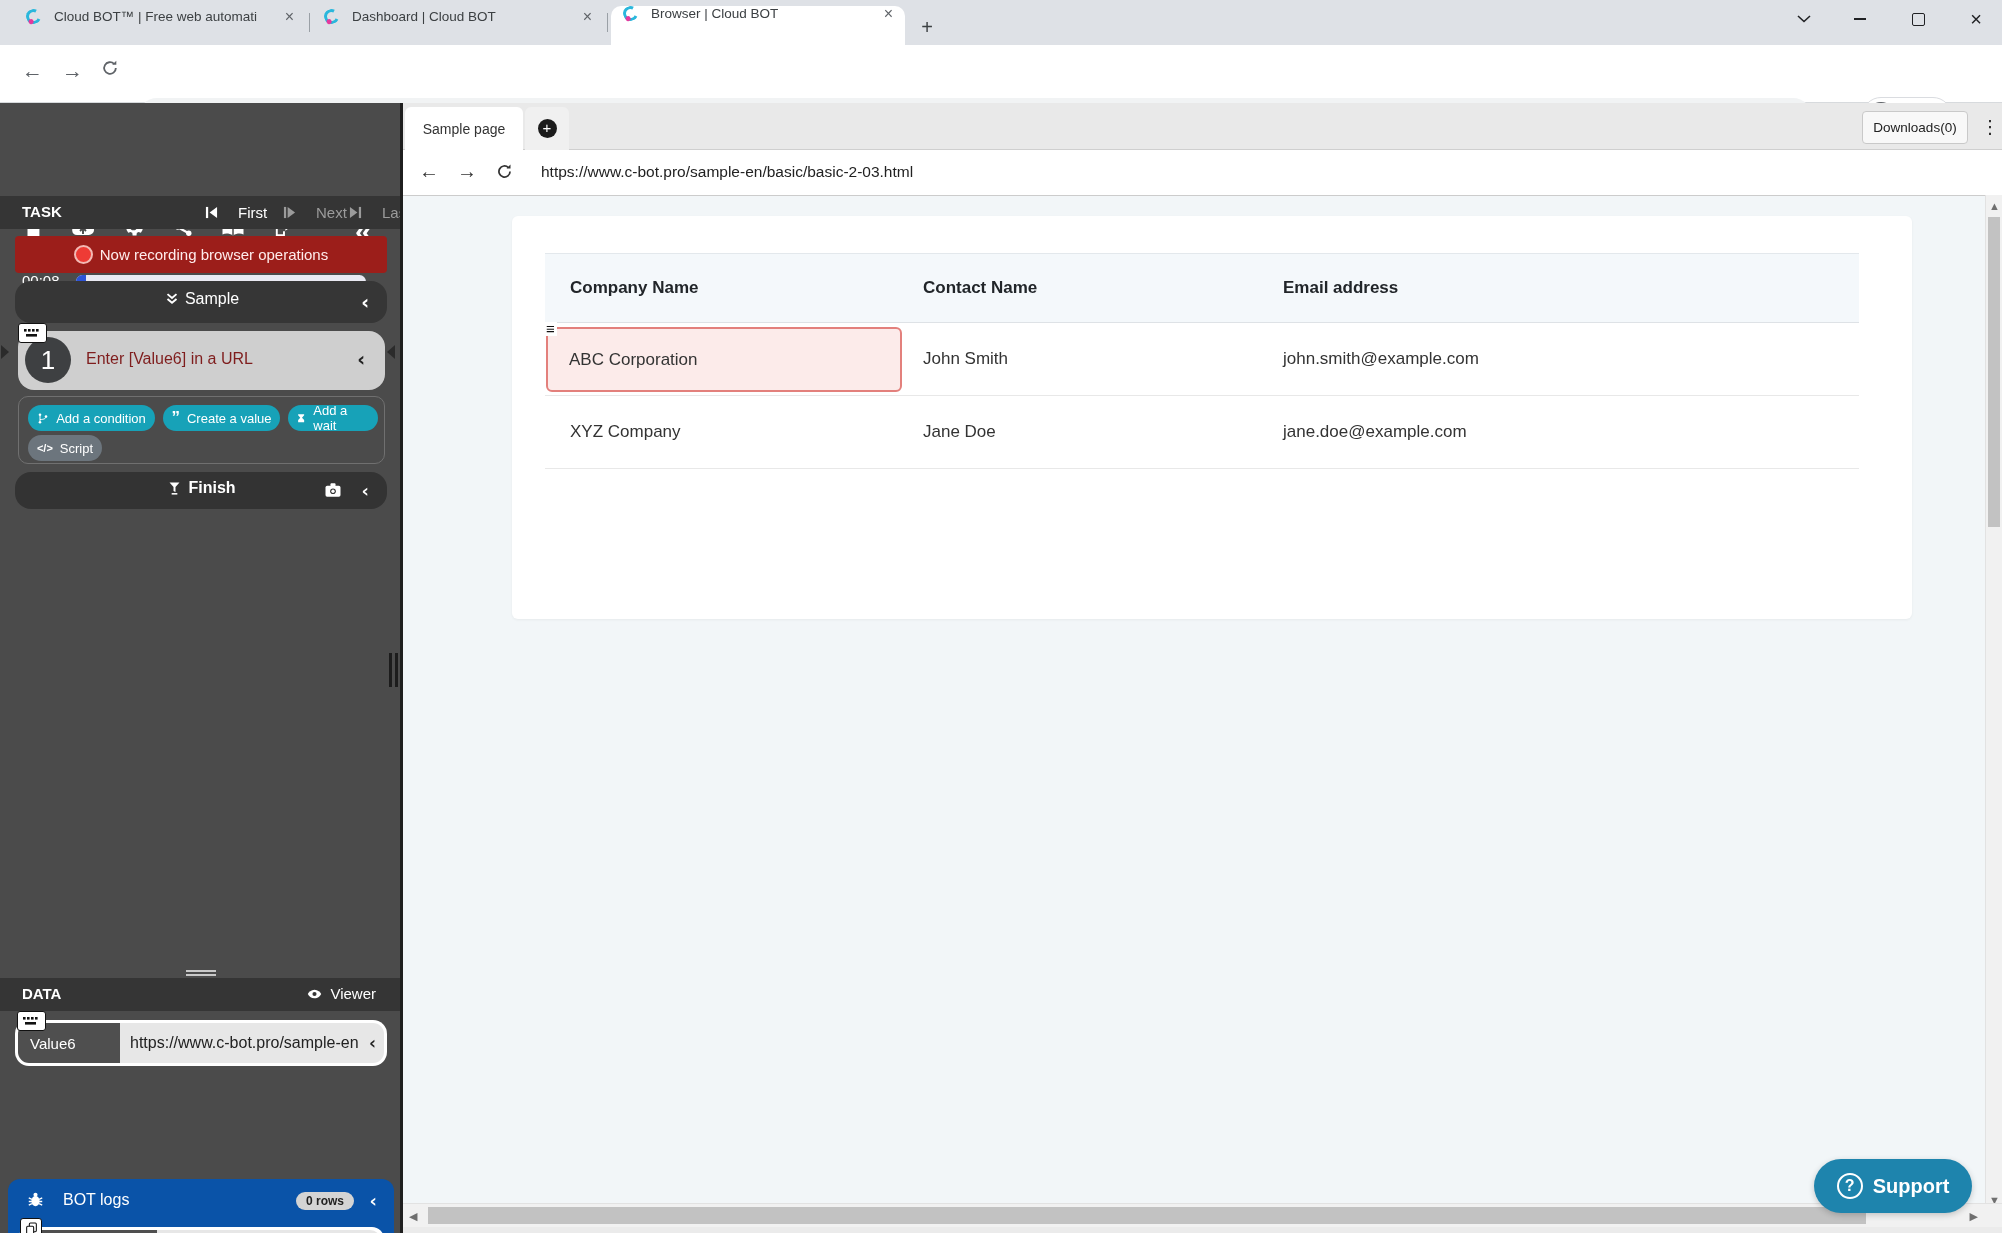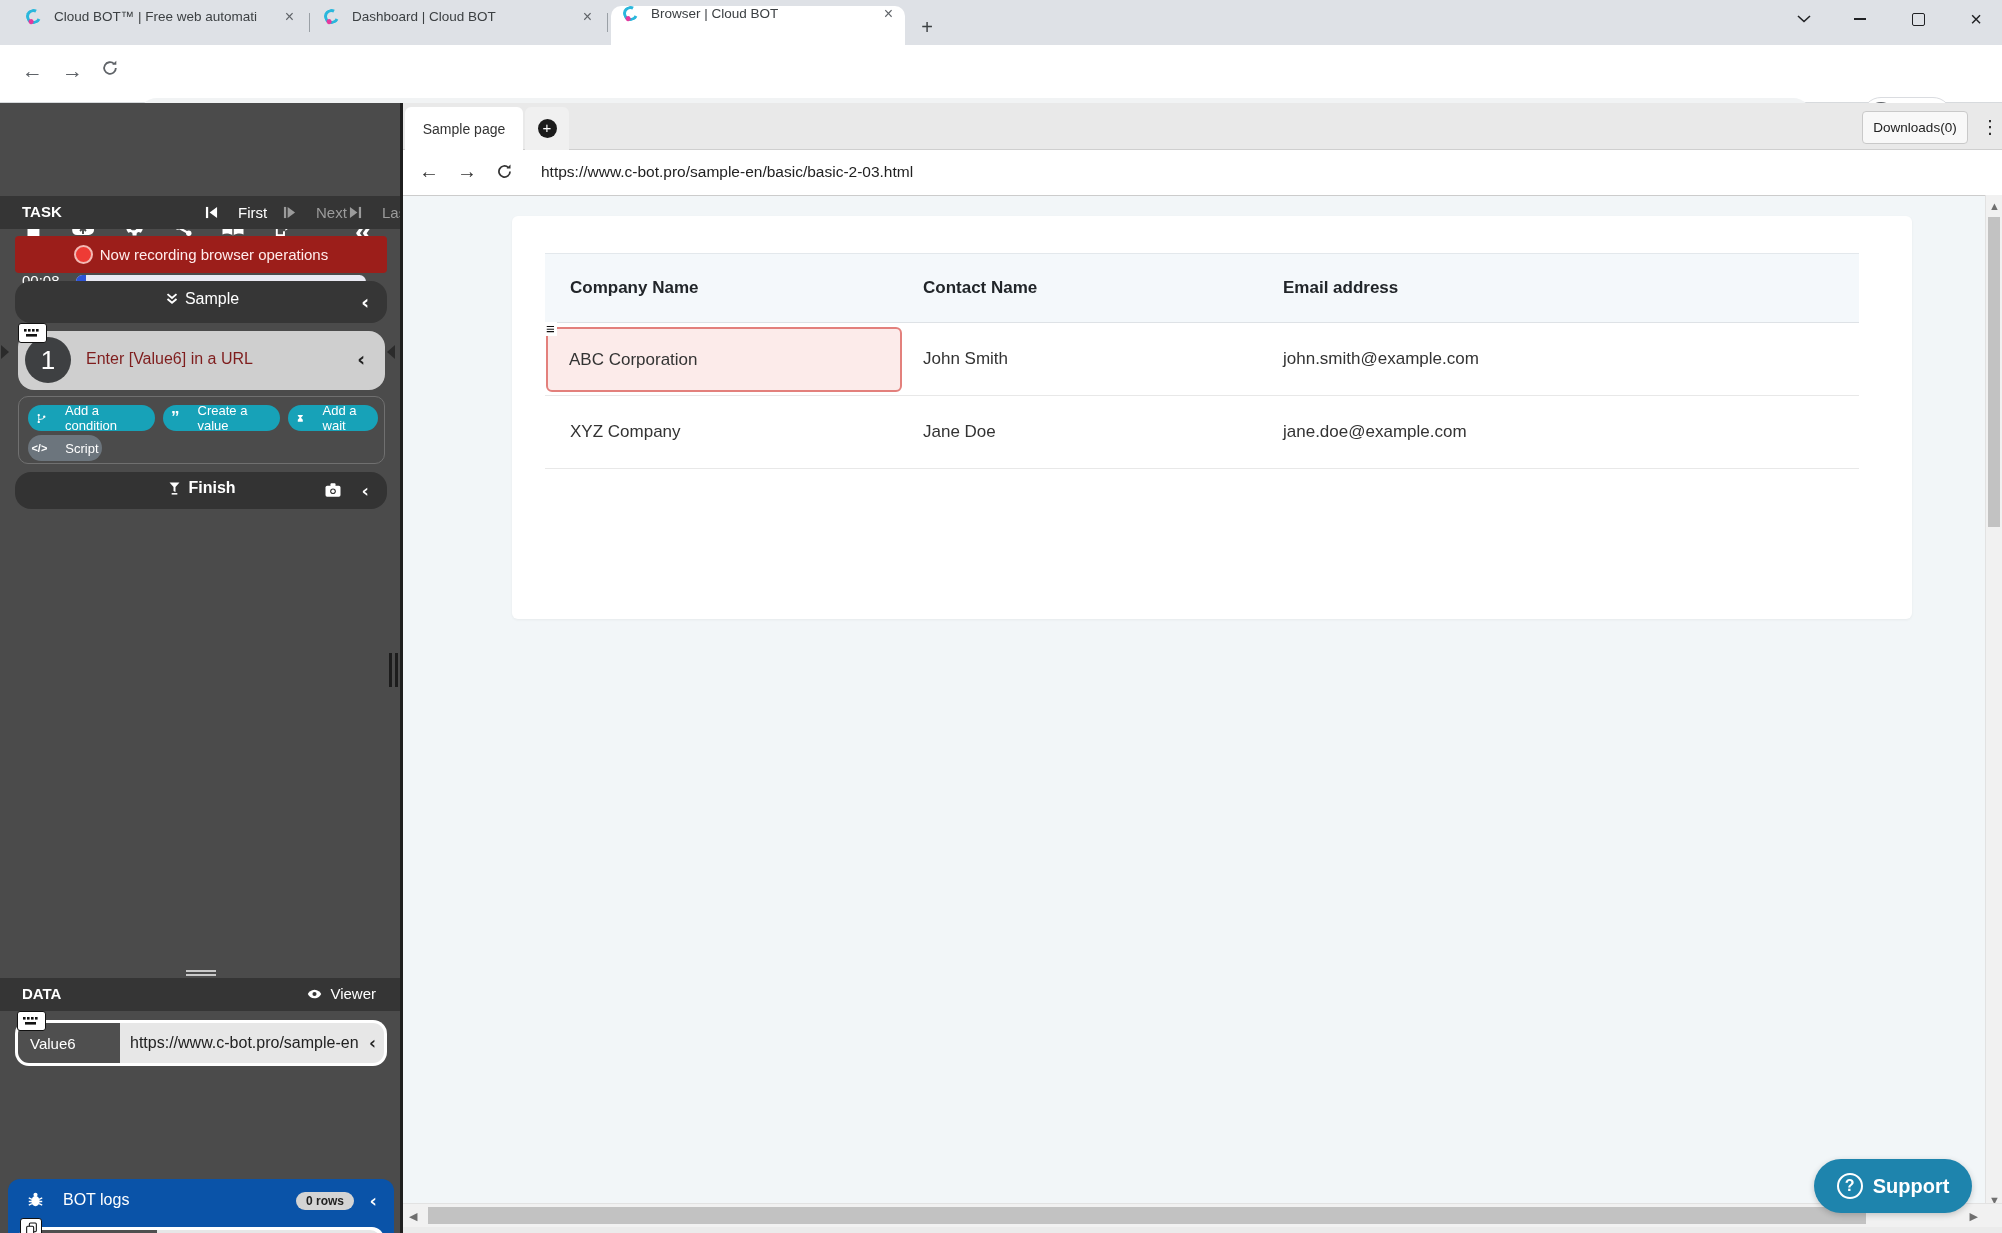--- a/index.html
+++ b/index.html
@@ -45,21 +45,21 @@
   .tasknav.en{color:#fff;}
   .banner{position:absolute;left:15px;top:236px;width:372px;height:37px;background:#9c1e1a;border-radius:4px;display:flex;align-items:center;justify-content:center;gap:7px;cursor:pointer;}
   .recdot{width:15px;height:15px;border-radius:50%;background:#ee3b35;border:2.5px solid #f3b9b4;box-sizing:content-box;flex:none;}
   .banner .bt{color:#ffecec;font-size:15px;}
   .pillbar{position:absolute;left:15px;width:372px;background:#363636;border-radius:16px;color:#fff;cursor:pointer;}
   .chv{font-weight:bold;font-family:"DejaVu Sans",sans-serif;}
   .step{position:absolute;left:18px;top:331px;width:367px;height:59px;background:#cfcfcf;border-radius:16px;cursor:pointer;}
   .stepnum{position:absolute;left:7px;top:6px;width:46px;height:46px;border-radius:50%;background:#3e4042;color:#fff;font-size:26px;display:flex;align-items:center;justify-content:center;}
   .badge{position:absolute;background:#fff;border:1.6px solid #111;border-radius:3px;display:flex;align-items:center;justify-content:center;z-index:3;}
   .panel{position:absolute;left:18px;top:396px;width:367px;height:68px;border:1px solid #707070;border-radius:10px;box-sizing:border-box;}
-  .tealbtn{position:absolute;height:26px;background:#17a2b8;border-radius:13px;color:#fff;font-size:13px;display:flex;align-items:center;justify-content:center;gap:18px;padding:0 8px;box-sizing:border-box;cursor:pointer;}
+  .tealbtn{position:absolute;height:26px;background:#17a2b8;border-radius:13px;color:#fff;font-size:13px;display:flex;align-items:center;justify-content:center;gap:7px;padding:0 8px;box-sizing:border-box;cursor:pointer;}
   .graybtn{background:#6c757d;}
   .tri{width:0;height:0;position:absolute;}
 
   
   .handle{position:absolute;left:186px;top:968px;width:30px;cursor:row-resize;}
   .handle i{display:block;height:2px;background:#c9c9c9;margin:2px 0;}
   .vitem{position:absolute;background:#fff;display:flex;align-items:center;padding:3px;box-sizing:border-box;}
   .vlabel{height:100%;background:#4f4f4f;color:#fff;font-size:15px;display:flex;align-items:center;padding:0 12px;border-radius:11px 0 0 11px;white-space:nowrap;overflow:hidden;flex:none;}
   .vfield{height:100%;background:#e7e7e7;border-radius:0 11px 11px 0;flex:1;display:flex;align-items:center;padding:0 8px 0 10px;overflow:hidden;min-width:0;}
   .vfield .tx{font-size:16px;color:#222;white-space:nowrap;overflow:hidden;flex:1;}

